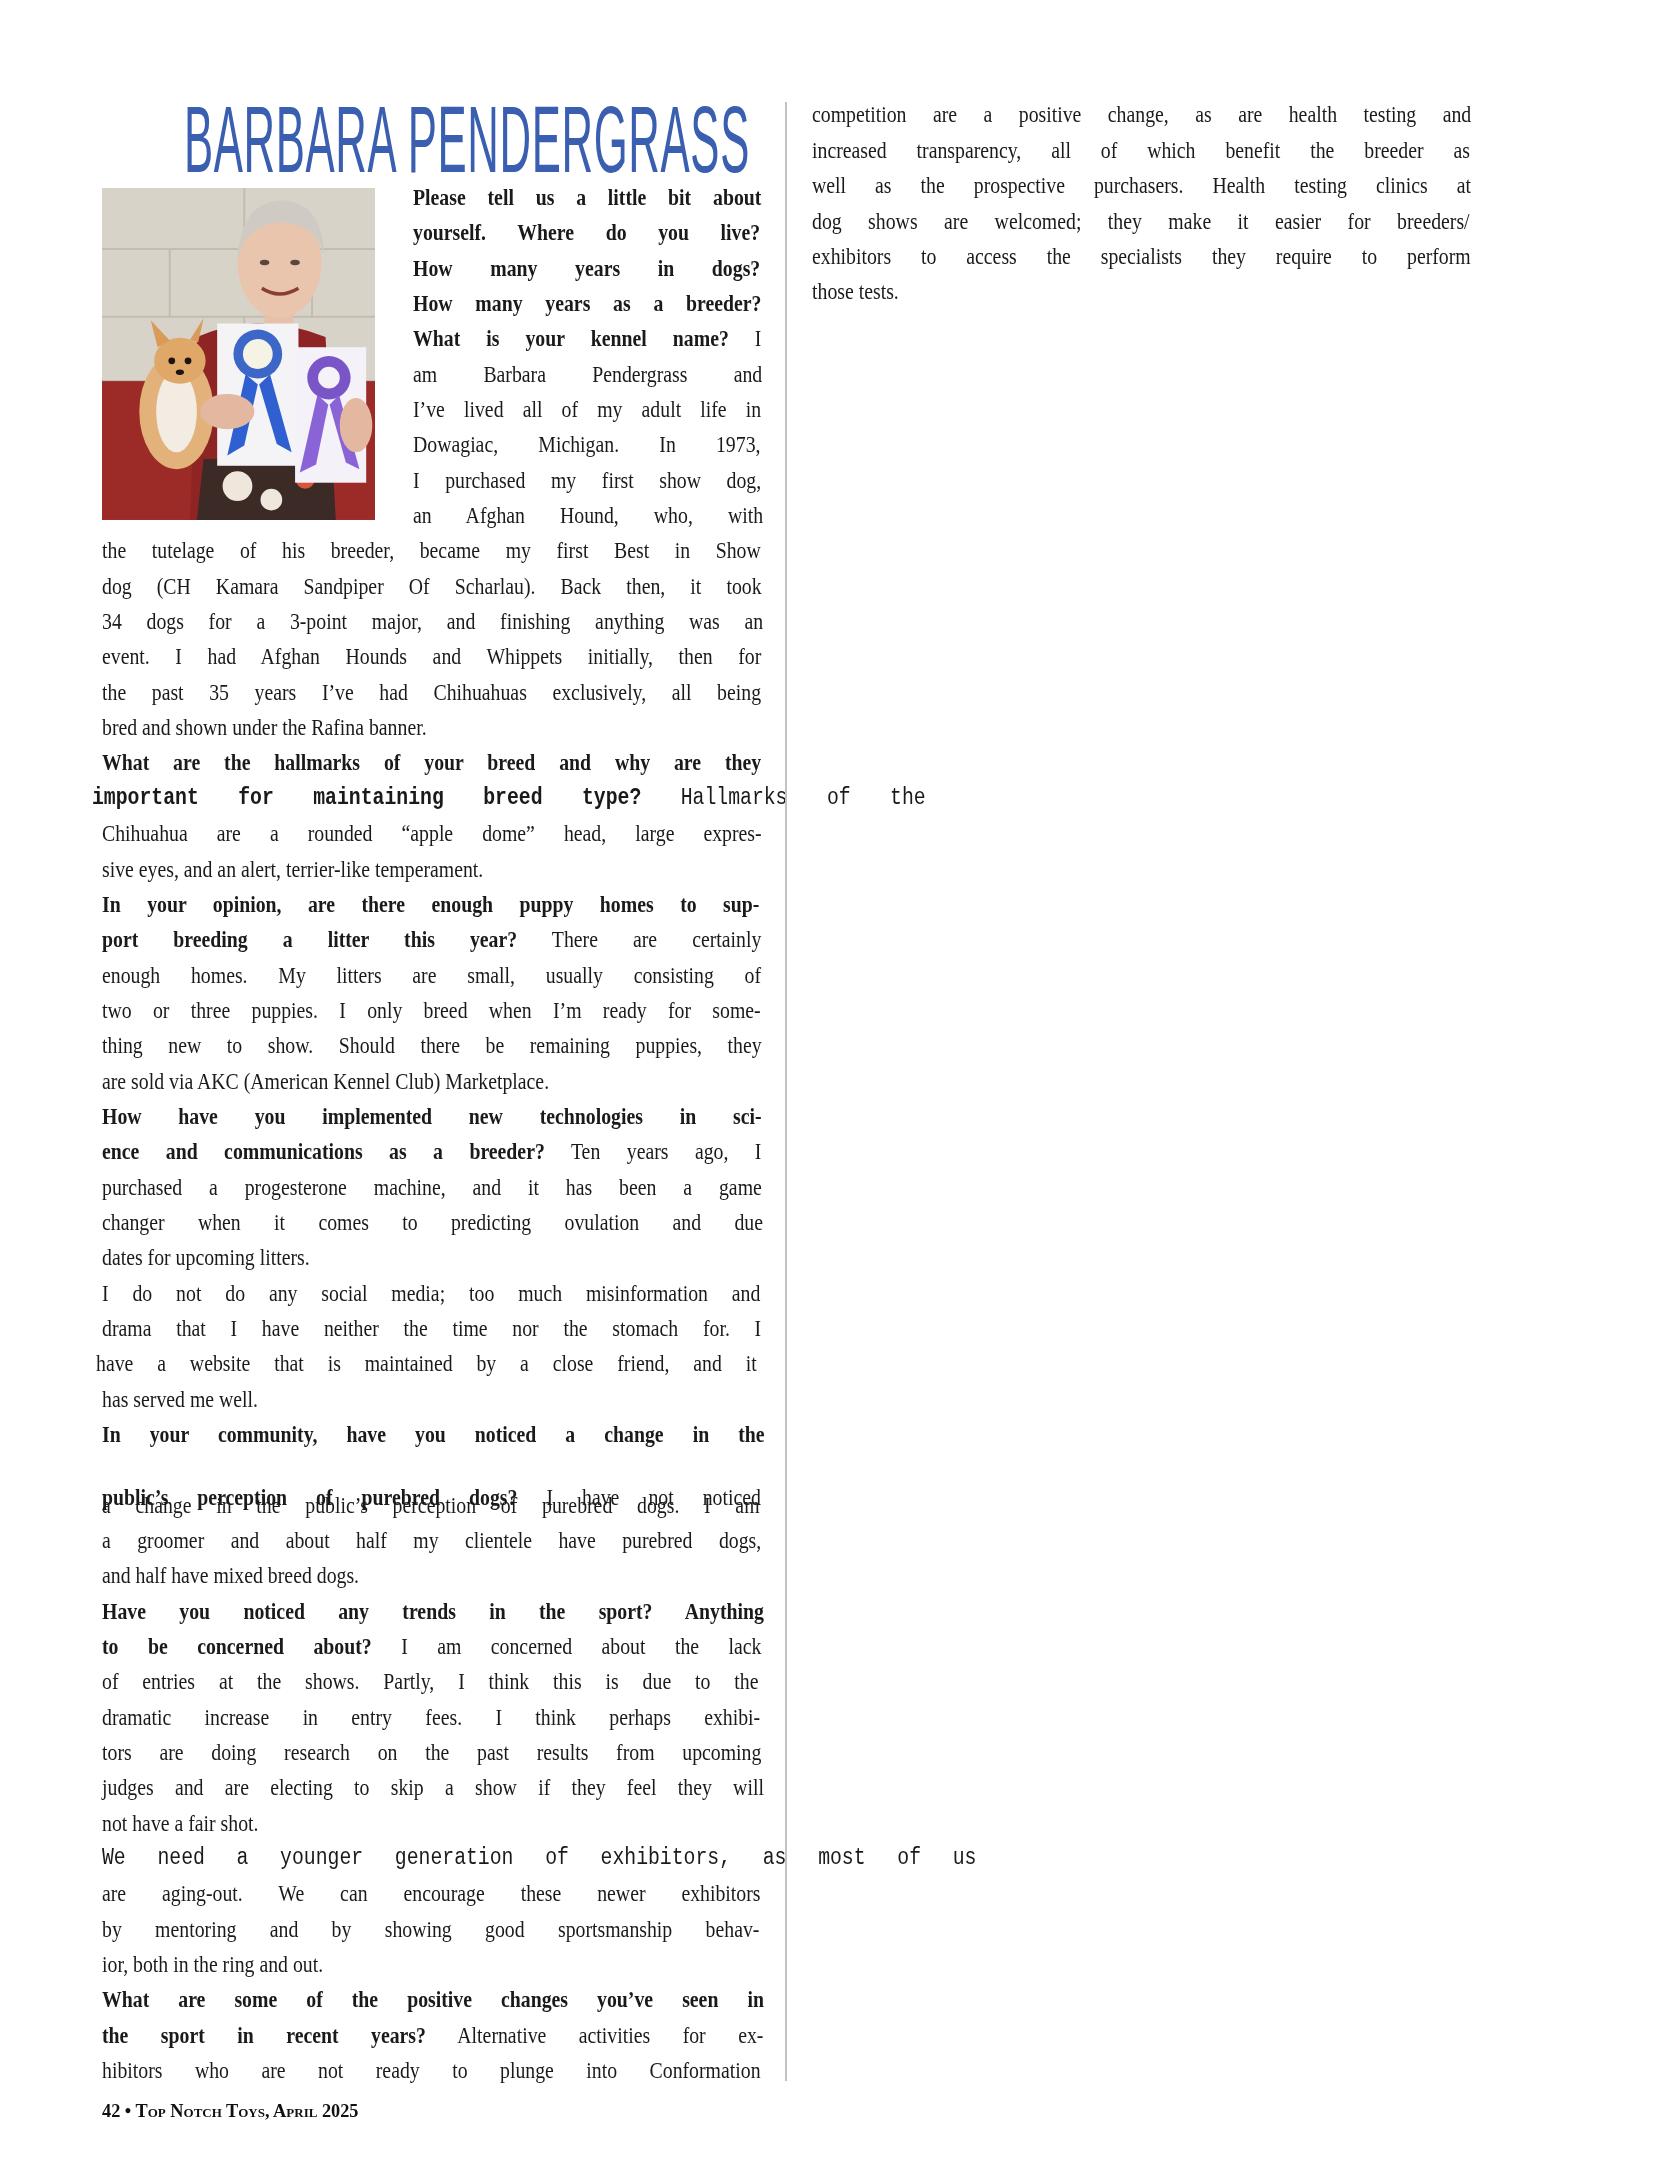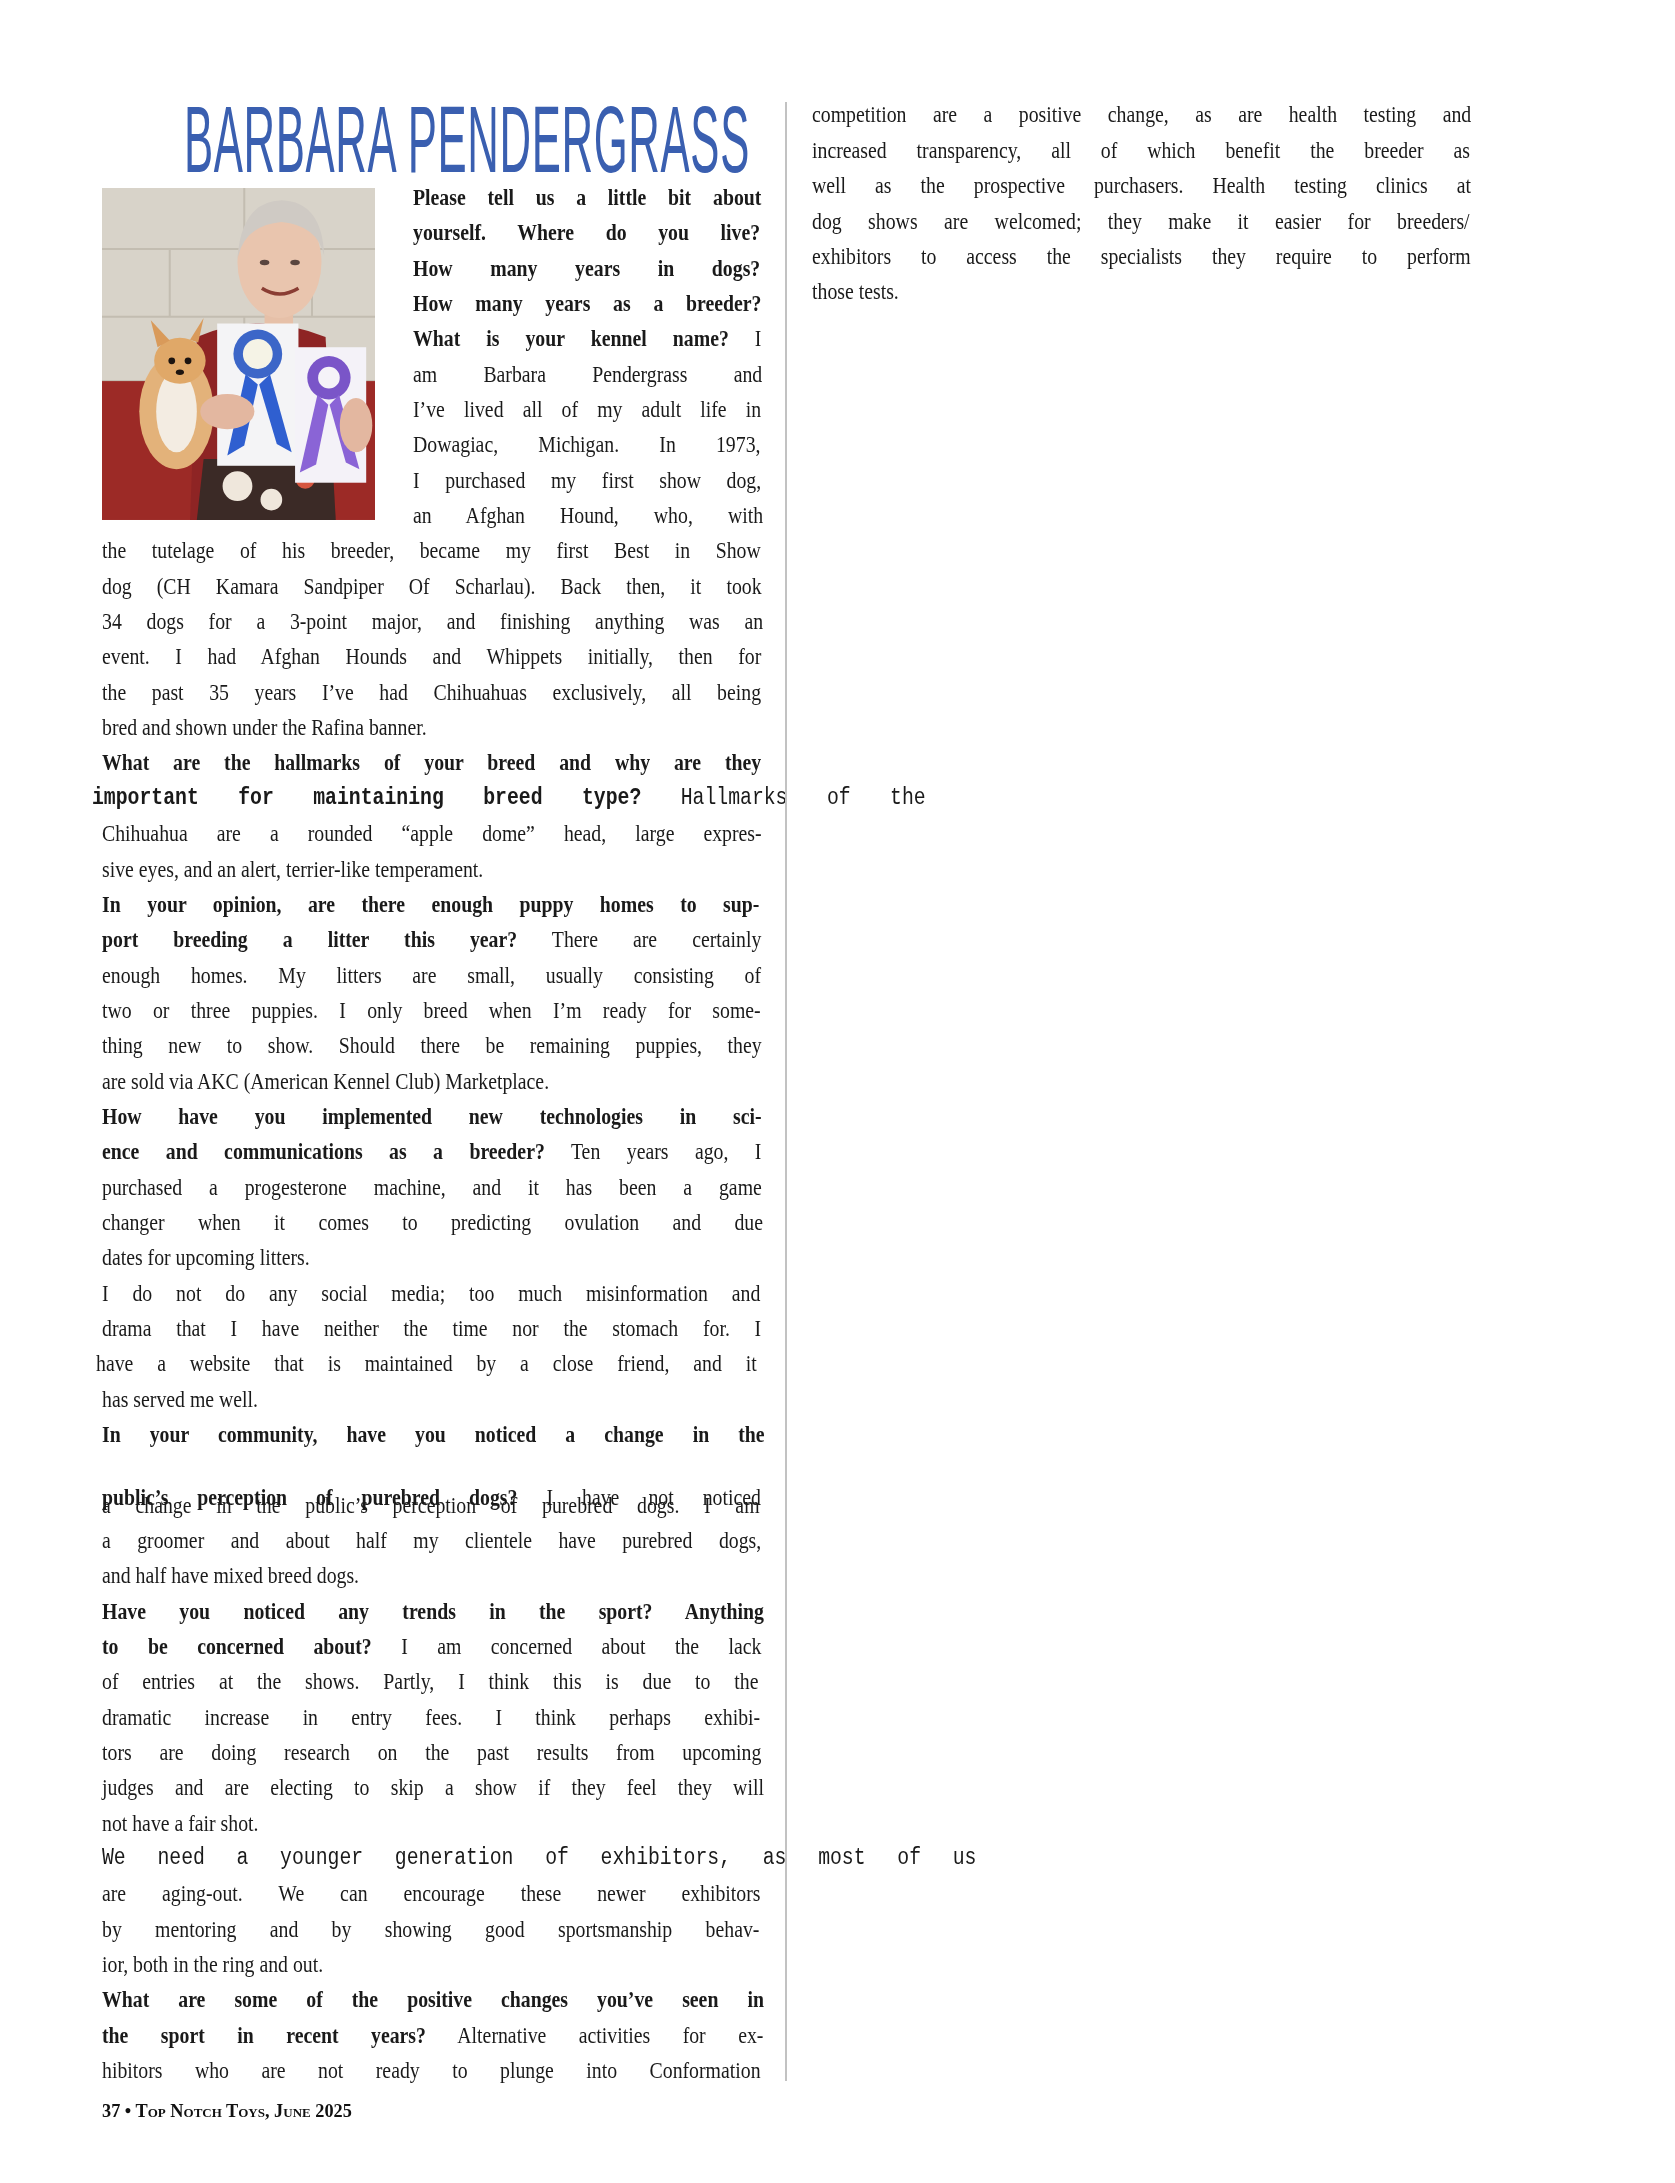--- a/index.html
+++ b/index.html
@@ -145,18 +145,18 @@
       <div class="ln" style="left: 812px; top: 133px; width: 658px;"><span class="in" style="word-spacing: 29px; transform: scaleX(0.86);"><span>increased transparency, all of which benefit the breeder as</span></span></div>
       <div class="ln" style="left: 812px; top: 168px; width: 658px;"><span class="in" style="word-spacing: 28px; transform: scaleX(0.86);"><span>well as the prospective purchasers. Health testing clinics at</span></span></div>
       <div class="ln" style="left: 812px; top: 204px; width: 658px;"><span class="in" style="word-spacing: 25px; transform: scaleX(0.86);"><span>dog shows are welcomed; they make it easier for breeders/</span></span></div>
       <div class="ln" style="left: 812px; top: 239px; width: 658px;"><span class="in" style="word-spacing: 29px; transform: scaleX(0.86);"><span>exhibitors to access the specialists they require to perform</span></span></div>
       <div class="ln" style="left: 812px; top: 274px; width: 658px;"><span class="in" style="transform: scaleX(0.86);"><span>those tests.</span></span></div>
     </div>
 
   <div class="quote" id="pull-quote" style="color: rgb(149, 116, 10);"></div>
 
   <div class="footer">
-    <span>37</span>
+    <span>42</span>
     <span>•</span>
-    <span>Top Notch Toys, June 2025</span>
+    <span>Top Notch Toys, April 2025</span>
   </div>
 </div>
 
 
 </body></html>

